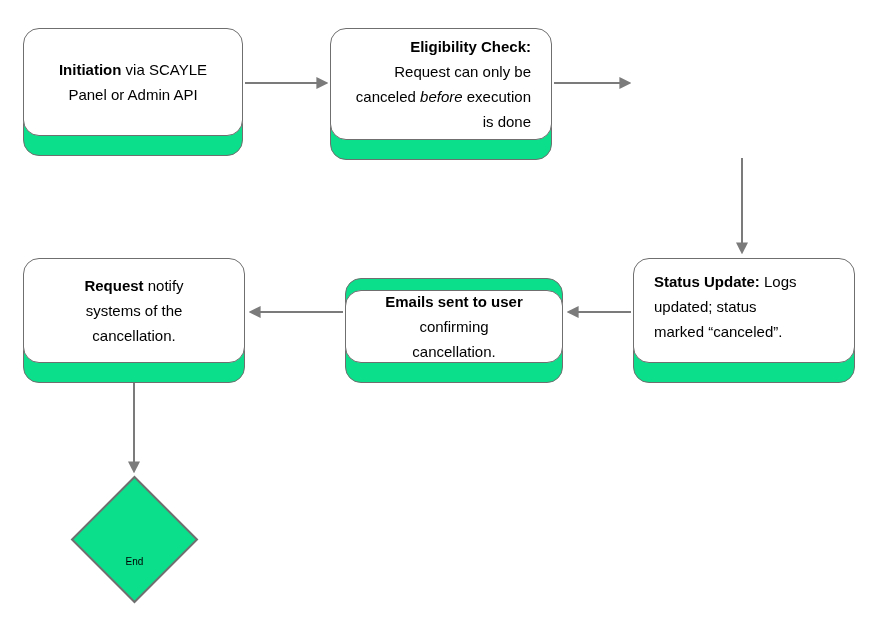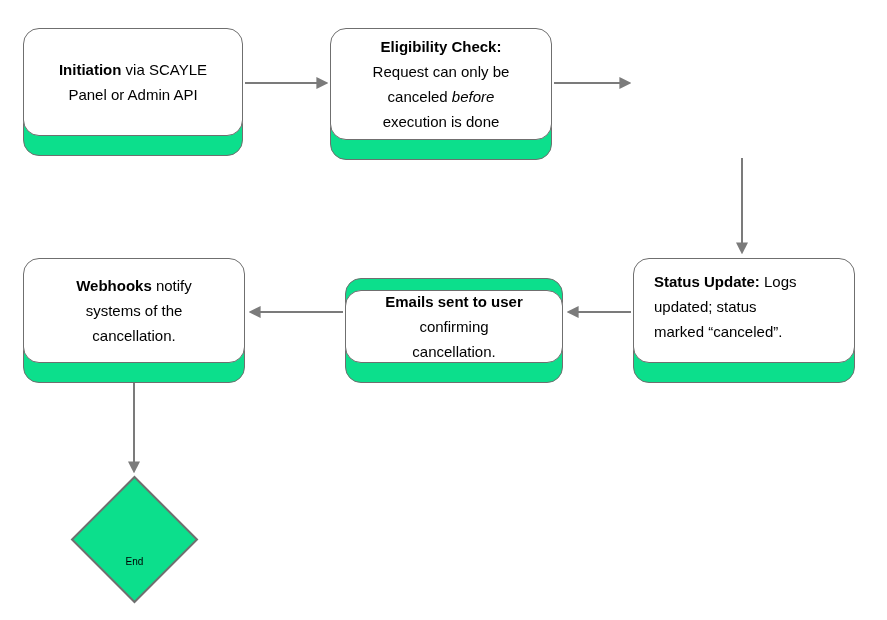--- a/index.html
+++ b/index.html
@@ -19,21 +19,21 @@
   .node .card{
     position:absolute;left:0;right:0;top:0;bottom:20px;
     background:#ffffff;border:1.5px solid #6f6f6f;border-radius:16px;
     box-sizing:border-box;
     display:flex;align-items:center;justify-content:center;
     text-align:center;font-size:15px;line-height:25px;
     padding:0 20px;
   }
   .b{font-weight:bold;}
   .i{font-style:italic;}
-  .n-eligibility .card{padding:0 31px;}
+  .n-eligibility .card{padding:0 20px;text-align:right;}
   .n-webhooks .card{padding:0 35px;}
   .n-emails .card{padding:0 34px;margin-top:32px;}
   .n-status .card{justify-content:flex-start;text-align:left;padding:0 49px 8px 20px;}
   .end-label{
     position:absolute;left:72px;top:499px;width:125px;height:125px;
     display:flex;align-items:center;justify-content:center;
     font-size:10px;
   }
 </style>
 </head>
@@ -69,21 +69,21 @@
     <div class="shadow"></div>
     <div class="card">
       <div><span class="b">Eligibility Check:</span><span> Request can only be canceled </span><span class="i">before</span><span> execution is done</span></div>
     </div>
   </div>
 
 
   <div class="node n-webhooks" style="left:23px;top:258px;width:222px;height:125px">
     <div class="shadow"></div>
     <div class="card">
-      <div><span class="b">Webhooks</span><span> notify systems of the cancellation.</span></div>
+      <div><span class="b">Request</span><span> notify systems of the cancellation.</span></div>
     </div>
   </div>
 
   <div class="node n-emails" style="left:345px;top:258px;width:218px;height:125px">
     <div class="shadow"></div>
     <div class="card">
       <div><span class="b">Emails sent to user</span><span> confirming cancellation.</span></div>
     </div>
   </div>
 

